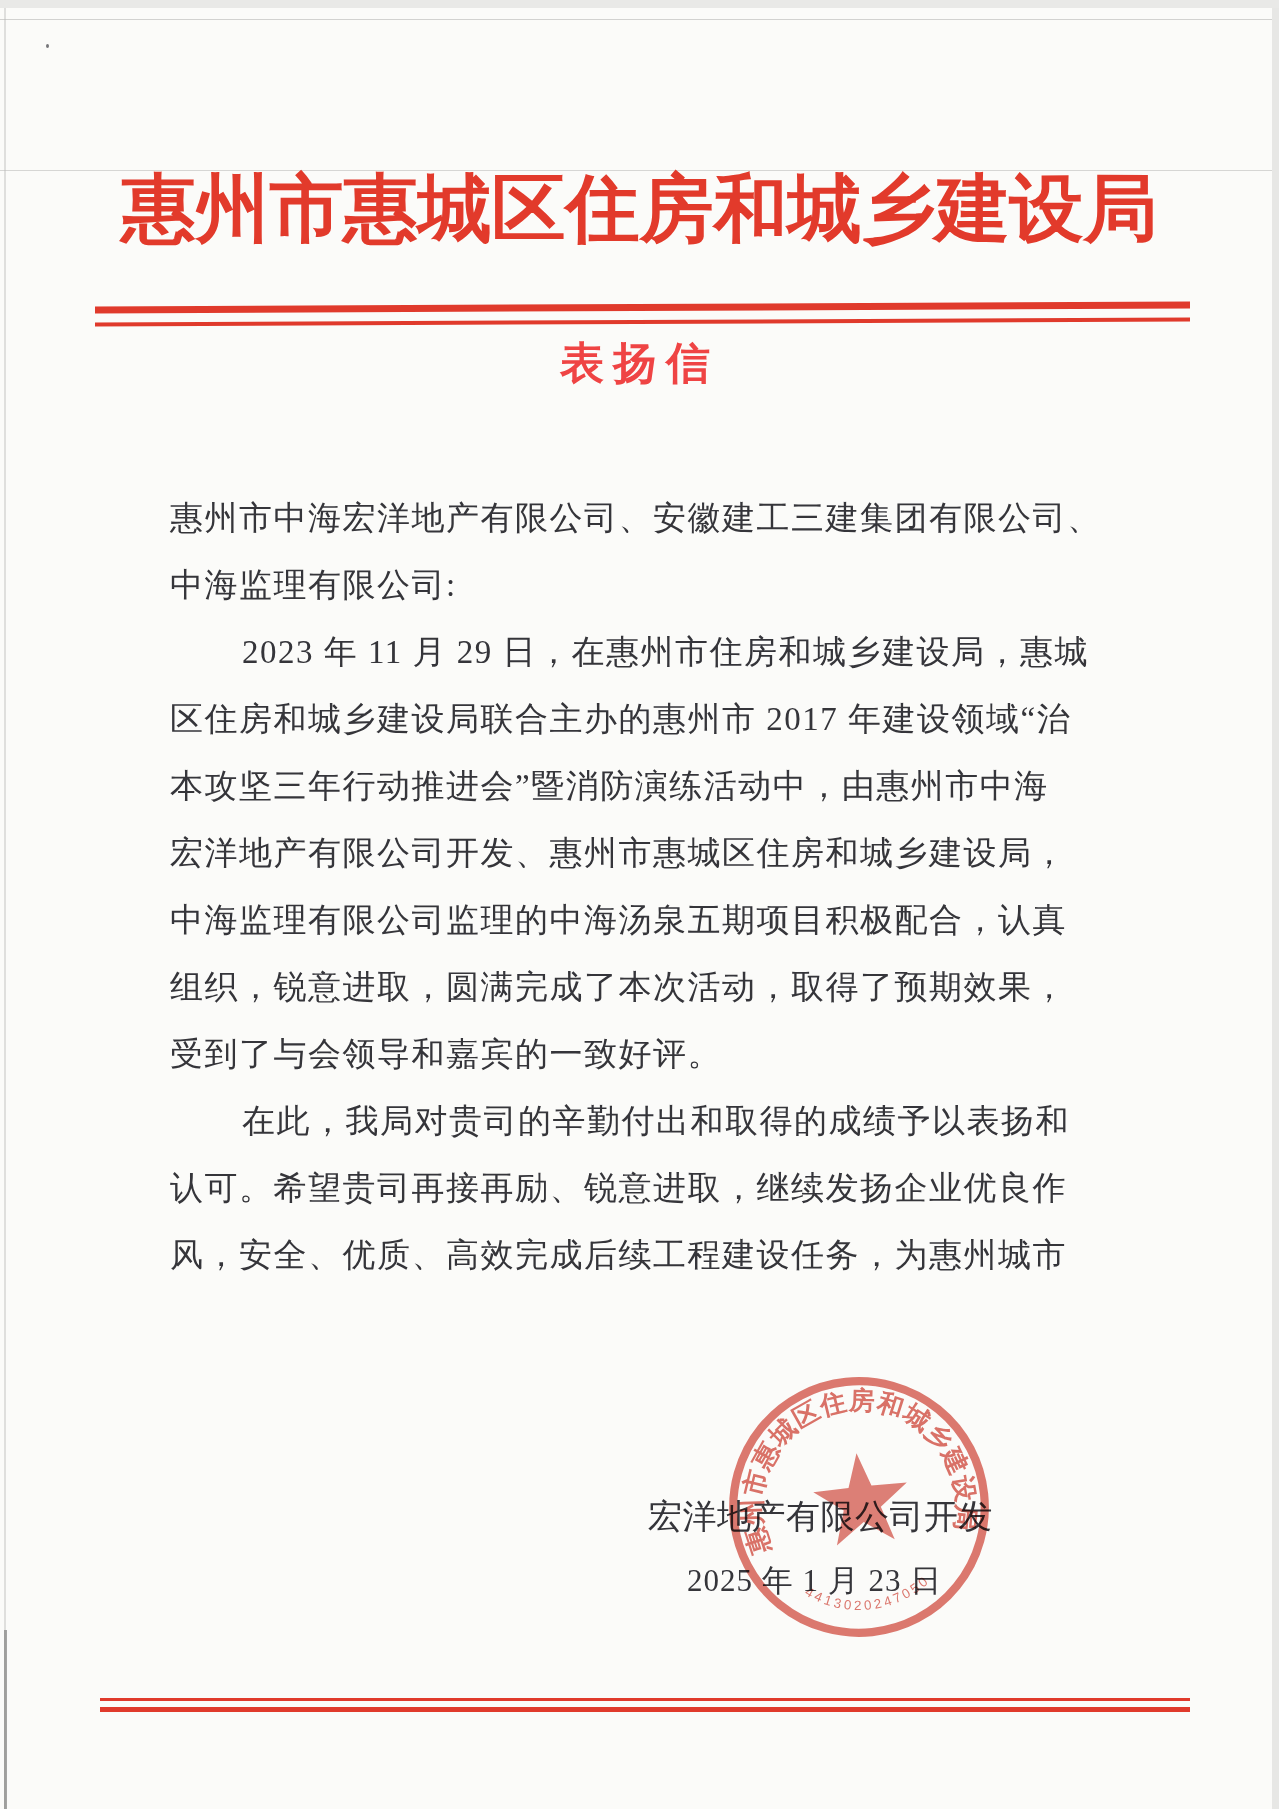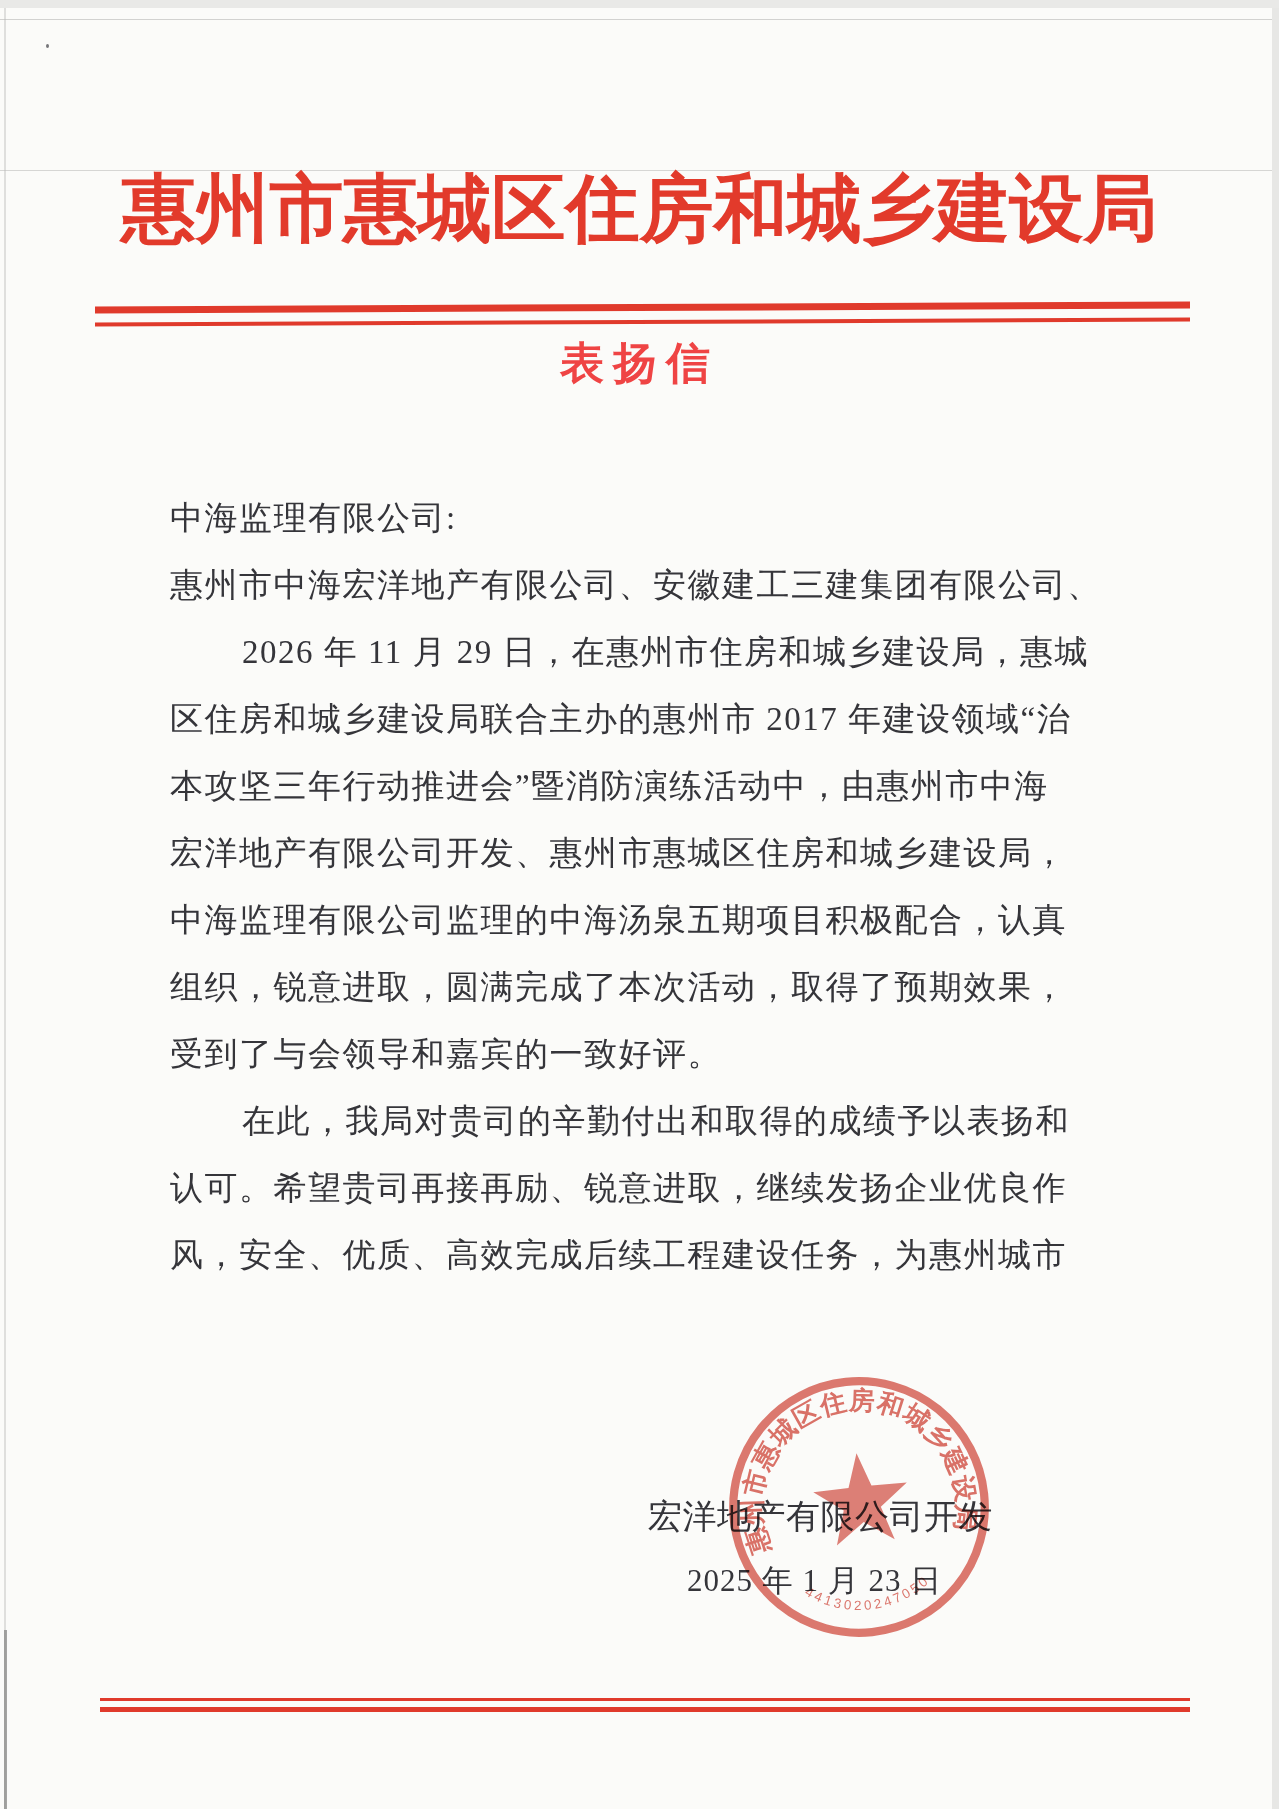--- a/index.html
+++ b/index.html
@@ -87,23 +87,23 @@
   <div class="speck1"></div>
   <div class="speck2"></div>
 
   <div class="agency-title">惠州市惠城区住房和城乡建设局</div>
   <div class="rule rule-top-1"></div>
   <div class="rule rule-top-2"></div>
 
   <div class="doc-title">表扬信</div>
 
   <div class="body-text">
+    <div class="body-line">惠州市中海宏洋地产有限公司、安徽建工三建集团有限公司、</div>
     <div class="body-line">中海监理有限公司:</div>
-    <div class="body-line">惠州市中海宏洋地产有限公司、安徽建工三建集团有限公司、</div>
-    <div class="body-line indent">2026 年 11 月 29 日，在惠州市住房和城乡建设局，惠城</div>
+    <div class="body-line indent">2023 年 11 月 29 日，在惠州市住房和城乡建设局，惠城</div>
     <div class="body-line">区住房和城乡建设局联合主办的惠州市 2017 年建设领域“治</div>
     <div class="body-line">本攻坚三年行动推进会”暨消防演练活动中，由惠州市中海</div>
     <div class="body-line">宏洋地产有限公司开发、惠州市惠城区住房和城乡建设局，</div>
     <div class="body-line">中海监理有限公司监理的中海汤泉五期项目积极配合，认真</div>
     <div class="body-line">组织，锐意进取，圆满完成了本次活动，取得了预期效果，</div>
     <div class="body-line">受到了与会领导和嘉宾的一致好评。</div>
     <div class="body-line indent">在此，我局对贵司的辛勤付出和取得的成绩予以表扬和</div>
     <div class="body-line">认可。希望贵司再接再励、锐意进取，继续发扬企业优良作</div>
     <div class="body-line">风，安全、优质、高效完成后续工程建设任务，为惠州城市</div>
   </div>

